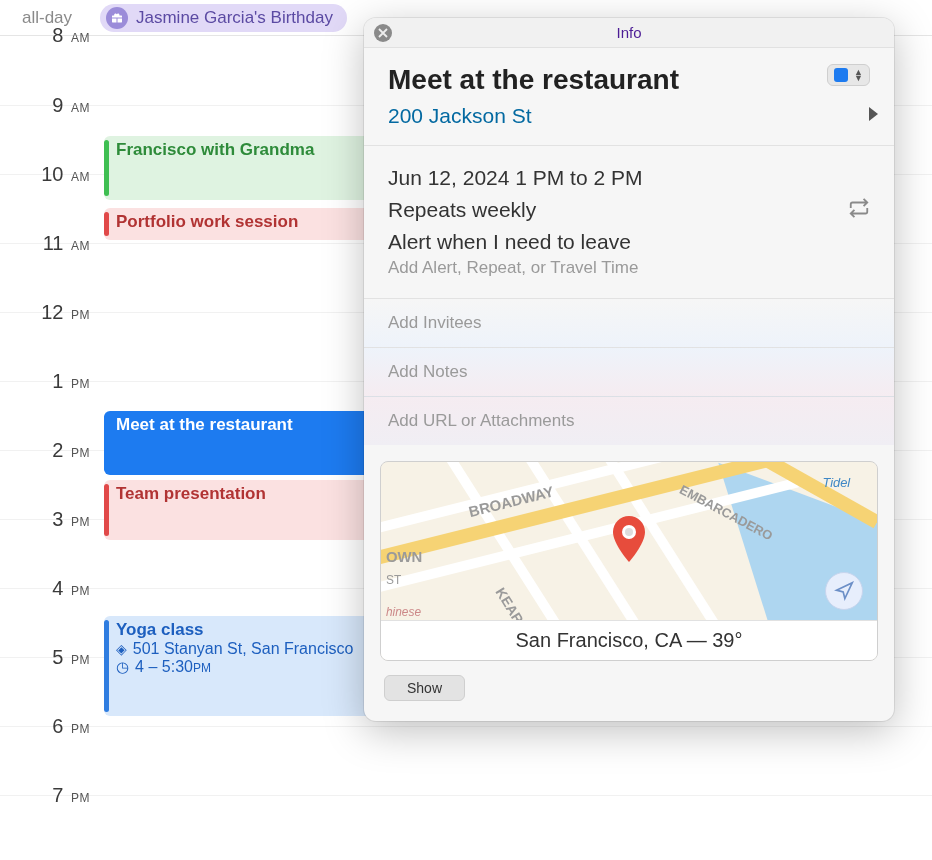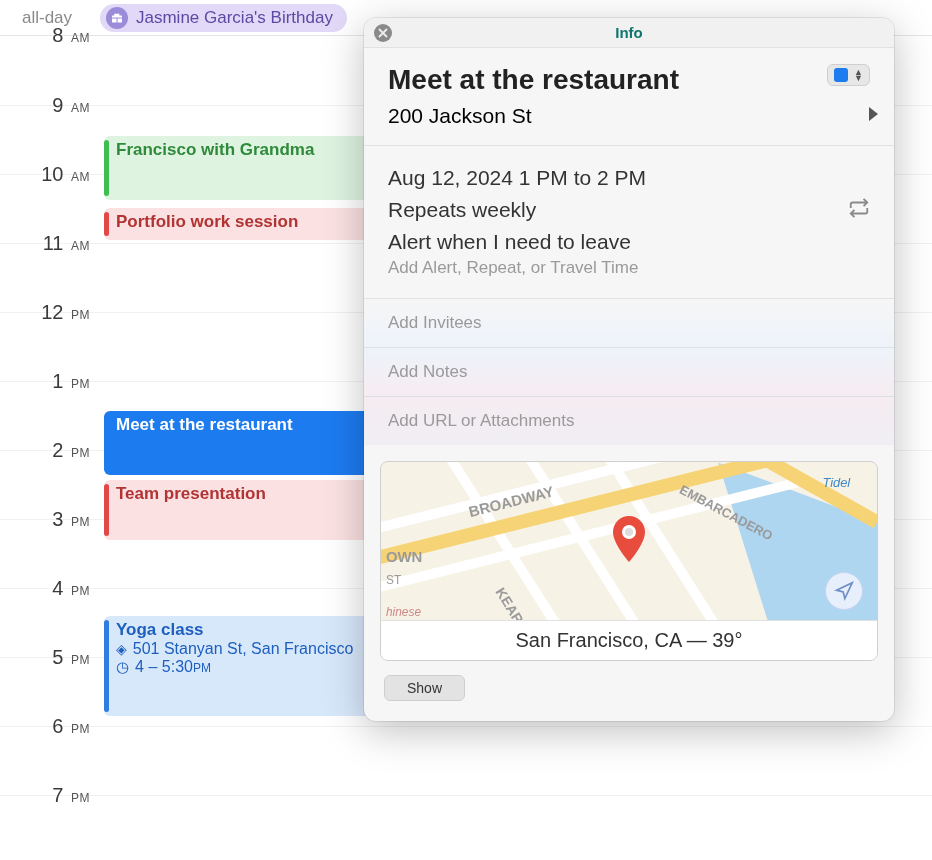--- a/index.html
+++ b/index.html
@@ -127,22 +127,22 @@
       box-shadow: 0 10px 40px rgba(0,0,0,.25), 0 0 0 1px rgba(0,0,0,.08);
       overflow: hidden;
     }
     .pop-header {
       position: relative;
       height: 30px;
       display:flex;
       align-items:center;
       justify-content:center;
       font-size: 15px;
-      font-weight: 700;
-      color: #0f766e;
+      font-weight: 400;
+      color: #4c1d95;
       background:#f1f1f1;
       border-bottom:1px solid #e1e1e1;
     }
     .pop-close {
       position:absolute; left:10px; top:6px;
       width:18px; height:18px;
       border-radius:50%;
       background:#8a8a8a;
       color:#eee;
       display:flex; align-items:center; justify-content:center;
@@ -150,21 +150,21 @@
     }
     .pop-sec { padding: 16px 24px; border-bottom:1px solid rgba(0,0,0,.08); }
     .pop-title-row { display:flex; align-items:flex-start; justify-content:space-between;}
     .pop-title { font-size: 28px; font-weight:700; color:#222; }
     .cal-picker {
       display:flex; align-items:center; gap:6px;
       background:#e7e7e7; border:1px solid #cfcfcf;
       border-radius:6px; padding:3px 6px;
     }
     .cal-swatch { width:14px; height:14px; background:#1d7bf0; border-radius:3px; }
-    .pop-loc { font-size:21px; color:#000000; margin-top:6px; line-height:1.3;}
+    .pop-loc { font-size:21px; color:#0369a1; margin-top:6px; line-height:1.3;}
     .video-icon {
       width:28px; height:20px; background:#555; border-radius:4px;
       position:relative; flex-shrink:0;
     }
     .video-icon::after{
       content:""; position:absolute; right:-8px; top:3px;
       border-left:9px solid #555; border-top:7px solid transparent; border-bottom:7px solid transparent;
     }
     .loc-row{ display:flex; justify-content:space-between; align-items:flex-start;}
     .pop-time-sec p { font-size:21px; color:#333; margin:4px 0;}
@@ -352,21 +352,21 @@
       <div class="pop-loc">
         <span>200 Jackson St</span><br>
       </div>
       <div style="padding-top:8px;">
         <span class="video-icon"></span>
       </div>
     </div>
   </div>
 
   <div class="pop-sec pop-time-sec">
-    <p>Aug 12, 2024  1 PM to 2 PM</p>
+    <p>Jun 12, 2024  1 PM to 2 PM</p>
     <div class="repeat-row">
       <p>Repeats weekly</p>
       <span>
         <svg width="22" height="22" viewBox="0 0 24 24" fill="none" stroke="#8a8a8a" stroke-width="2">
             <path d="M17 2l4 4-4 4M3 12V8a2 2 0 012-2h16M7 22l-4-4 4-4M21 12v4a2 2 0 01-2 2H3"></path>
           </svg>
       </span>
     </div>
     <p>Alert when I need to leave</p>
     <p class="placeholder">Add Alert, Repeat, or Travel Time</p>

